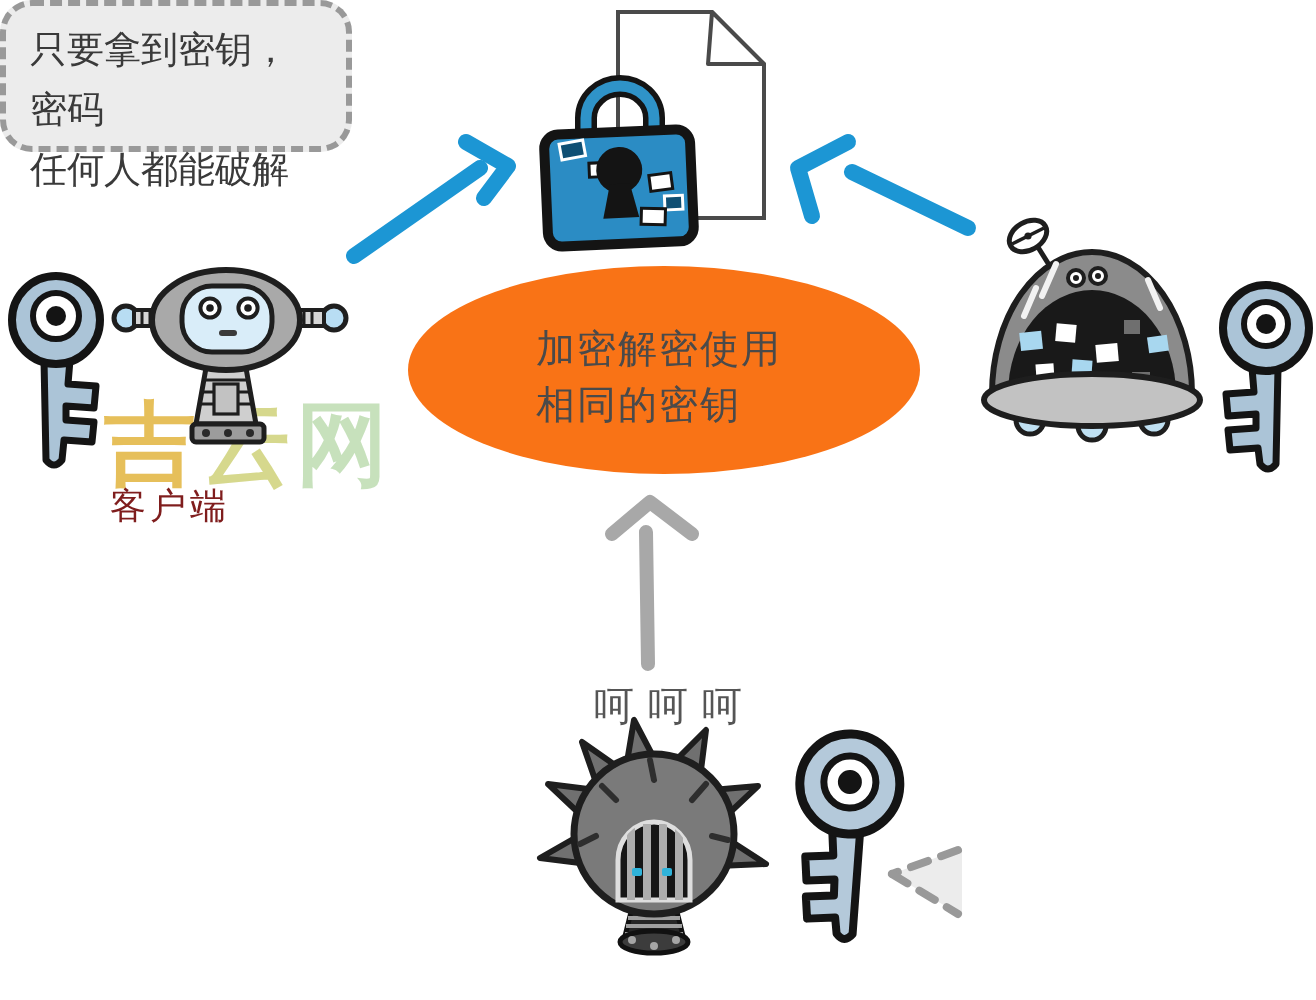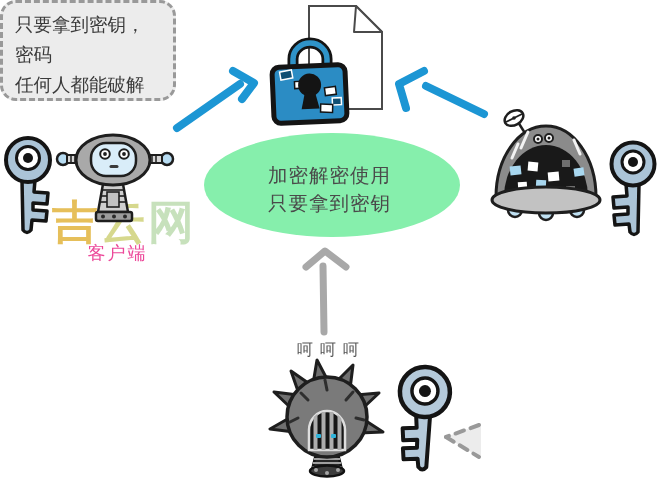--- a/index.html
+++ b/index.html
@@ -1,58 +1,58 @@
 <!DOCTYPE html>
 <html><head>
 <meta charset="utf-8">
 <style>
   html,body{margin:0;padding:0;}
   body{font-family:"Liberation Sans","DejaVu Sans",sans-serif;background:#fff;}
   #canvas{position:relative;width:658px;height:500px;background:#ffffff;overflow:hidden;}
   .abs{position:absolute;}
   
   #center-ellipse{left:204px;top:133px;width:256px;height:104px;border-radius:50%;
-    background:#86efac;z-index:3;}
+    background:#f97316;z-index:3;}
   #center-ellipse .txt{position:absolute;left:64px;top:28px;font-size:19.5px;line-height:28px;
     color:#4a4a4a;letter-spacing:1px;white-space:nowrap;}
   
-  .node-label{position:absolute;text-align:center;font-size:18px;color:#ec4899;z-index:7;letter-spacing:2px;}
+  .node-label{position:absolute;font-size:18px;color:#7f1d1d;z-index:7;letter-spacing:2px;}
   #client-label{left:55px;top:241px;width:125px;}
   #server-label{left:488px;top:239px;width:118px;}
   #attacker-label{left:268px;top:472px;width:124px;}
   
-  #laugh{left:297px;top:340px;font-size:16px;color:#555;letter-spacing:7px;z-index:7;white-space:nowrap;}
+  #laugh{left:297px;top:340px;font-size:20px;color:#555;letter-spacing:7px;z-index:7;white-space:nowrap;}
   
   #watermark{left:52px;top:192px;font-size:46px;font-weight:bold;letter-spacing:2px;z-index:2;
     opacity:.85;white-space:nowrap;}
   #watermark span:nth-child(1){color:#e2b53e;}
   #watermark span:nth-child(2){color:#cfd27a;}
   #watermark span:nth-child(3){color:#bedcb1;}
   
-  #bubble{left:477px;top:386px;width:176px;height:101px;background:#ececec;
+  #bubble{left:477px;top:386px;width:176px;height:76px;background:#ececec;
     border:3px dashed #999;border-radius:16px;box-sizing:border-box;z-index:6;}
   #bubble .txt{position:absolute;left:15px;top:10px;font-size:18.5px;line-height:30px;color:#3a3a3a;
     white-space:nowrap;}
   svg.layer{position:absolute;z-index:5;}
   #overlay{position:absolute;left:0;top:0;z-index:10;pointer-events:none;}
   #lockdoc{z-index:4;}
 </style>
 </head>
 <body>
 
 <div id="canvas">
 
   <div id="watermark" class="abs">
     <span>吉</span><span>云</span><span>网</span>
   </div>
 
   <div id="center-ellipse" class="abs">
     <div class="txt">
       <div>加密解密使用</div>
-      <div>只要拿到密钥</div>
+      <div>相同的密钥</div>
     </div>
   </div>
 
   <svg id="lockdoc" class="layer" style="left:262px;top:2px" width="132" height="124" viewBox="0 0 132 124">
     <g>
       <path d="M 47,4 H 94 L 120,30 V 107 H 47 Z" fill="#ffffff" stroke="#4a4a4a" stroke-width="2"></path>
       <path d="M 94,4 L 120,30 L 92,30 Z" fill="#ffffff" stroke="#4a4a4a" stroke-width="2" stroke-linejoin="round"></path>
     </g>
     <g>
       <path d="M 31,68 V 57 A 17,16 0 0 1 65,57 V 68" fill="none" stroke="#141414" stroke-width="11"></path>

